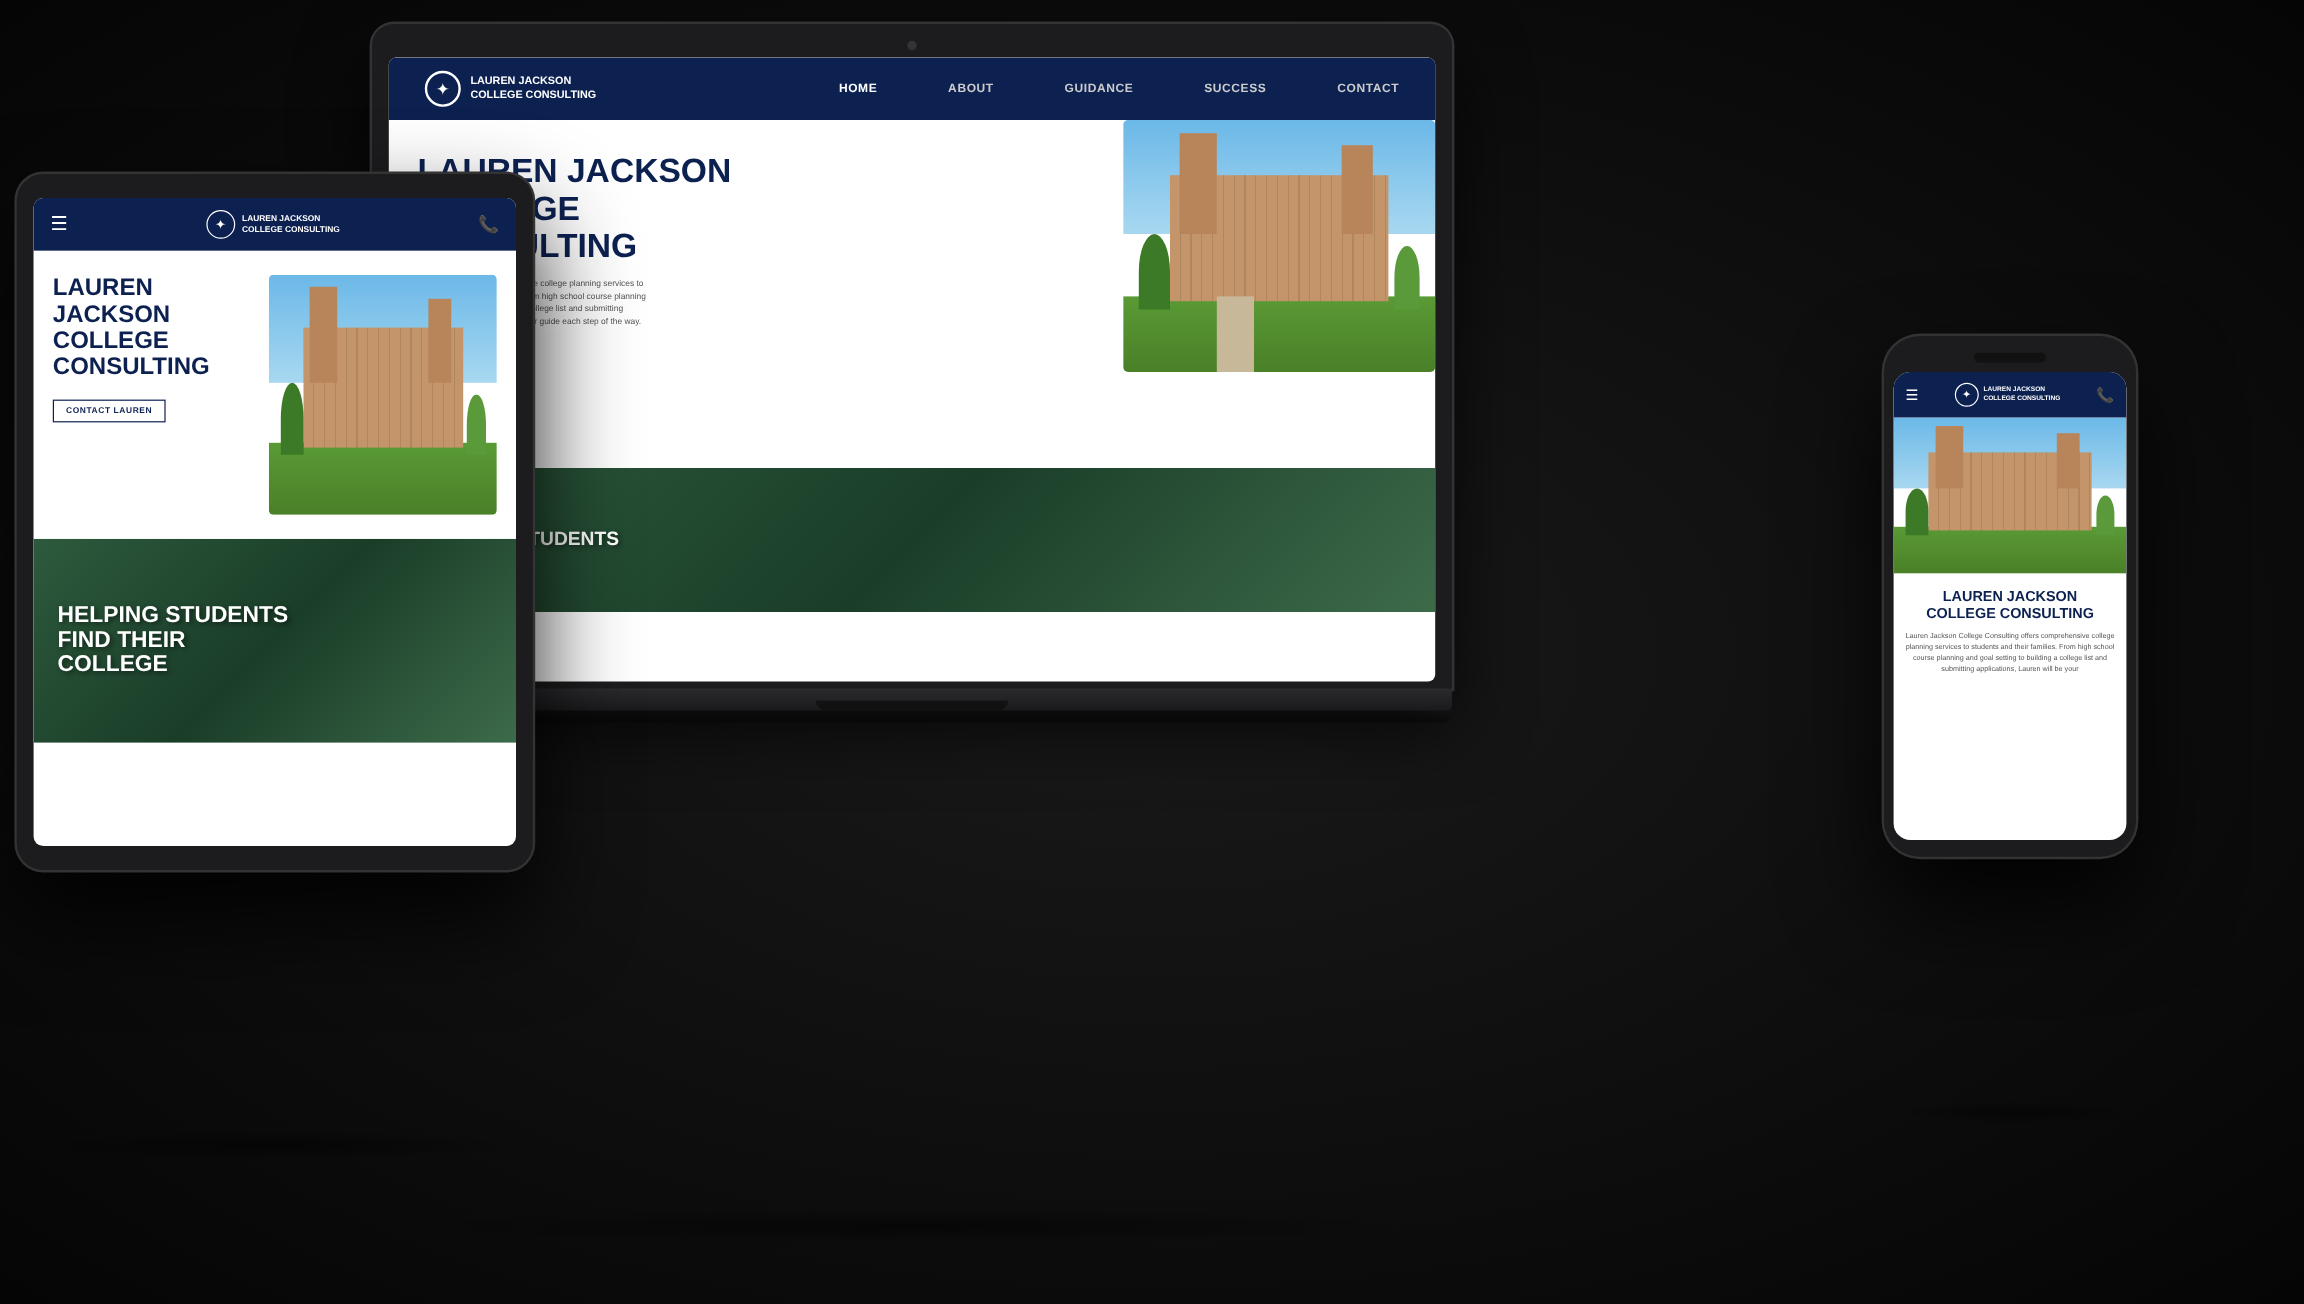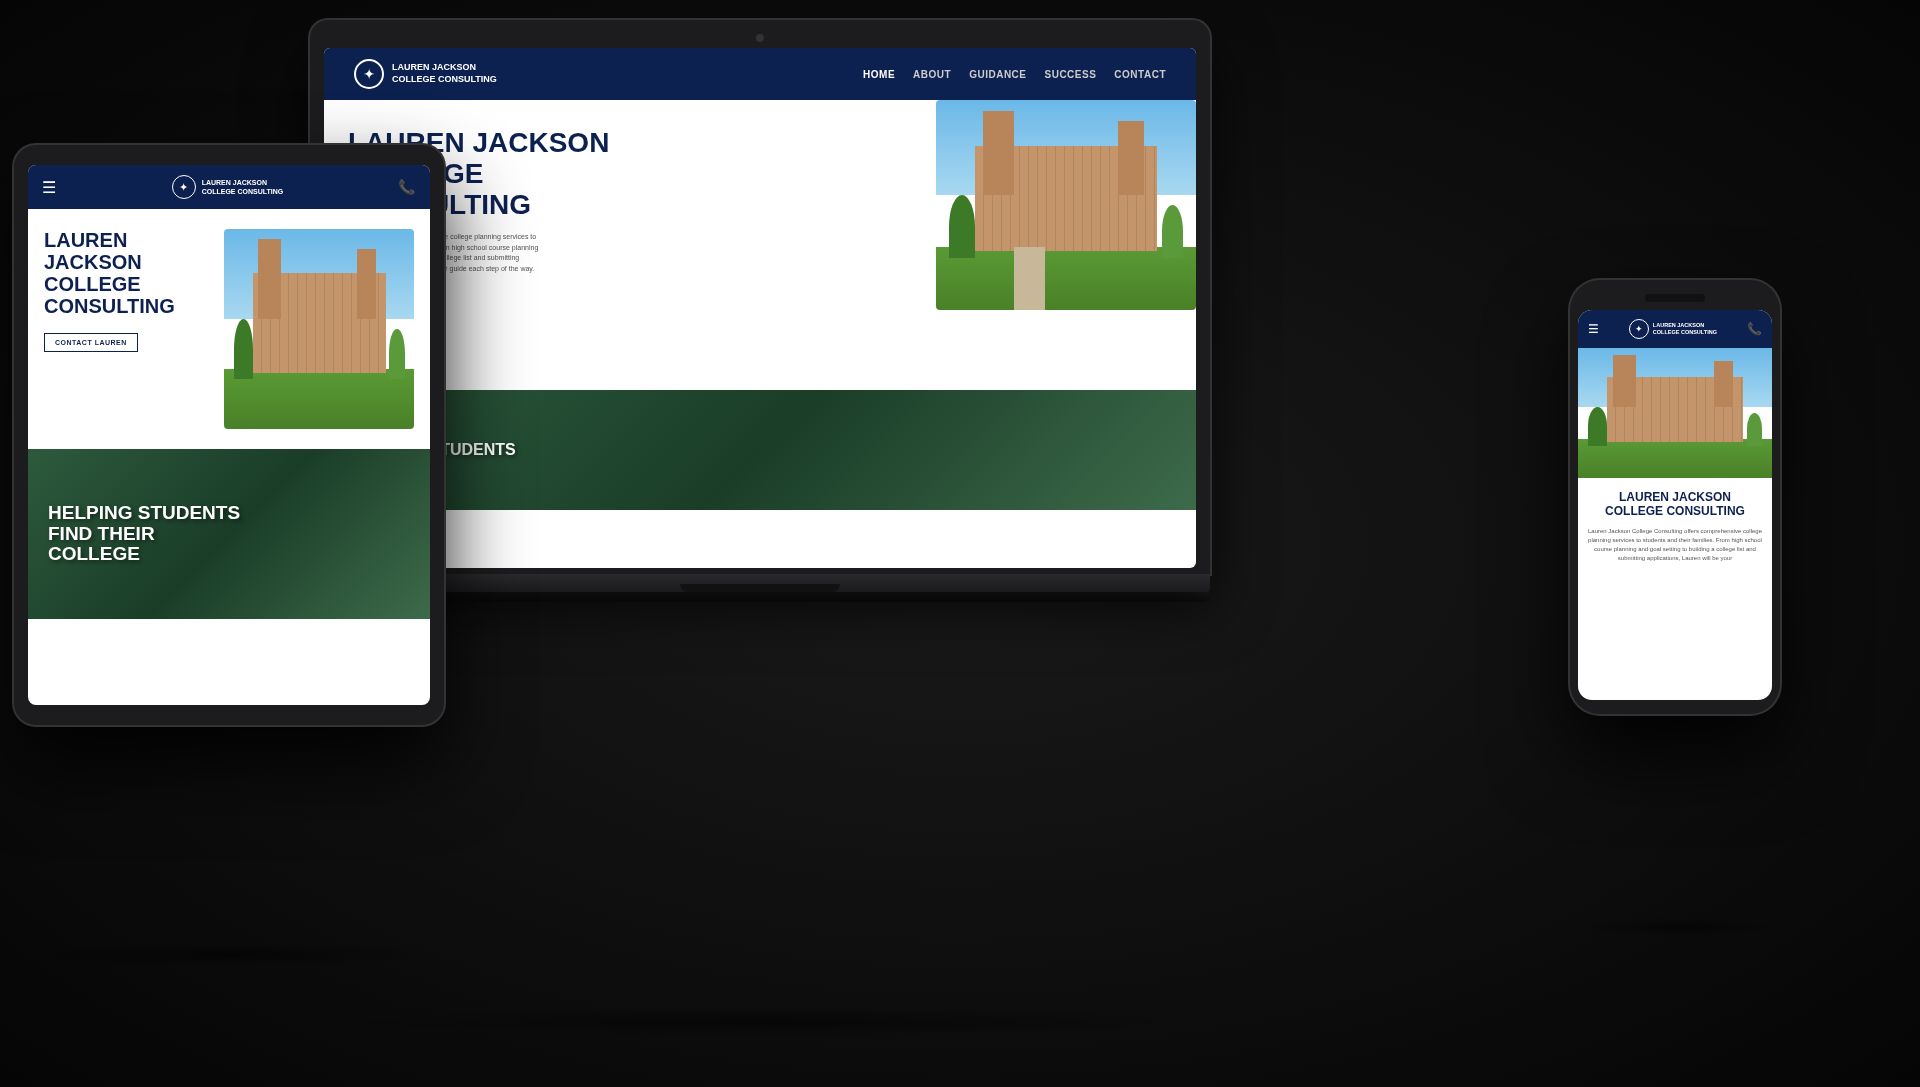--- a/index.html
+++ b/index.html
@@ -165,20 +165,21 @@
       display: flex;
       gap: 18px;
       list-style: none;
     }
     .site-menu li {
       color: #ccc;
       font-size: 10px;
       font-weight: 600;
       text-transform: uppercase;
       letter-spacing: 0.5px;
+      margin-left: 41px;
     }
     .site-menu li.active {
       color: #fff;
     }
 
     
     .hero-section {
       display: flex;
       height: 290px;
       overflow: hidden;

